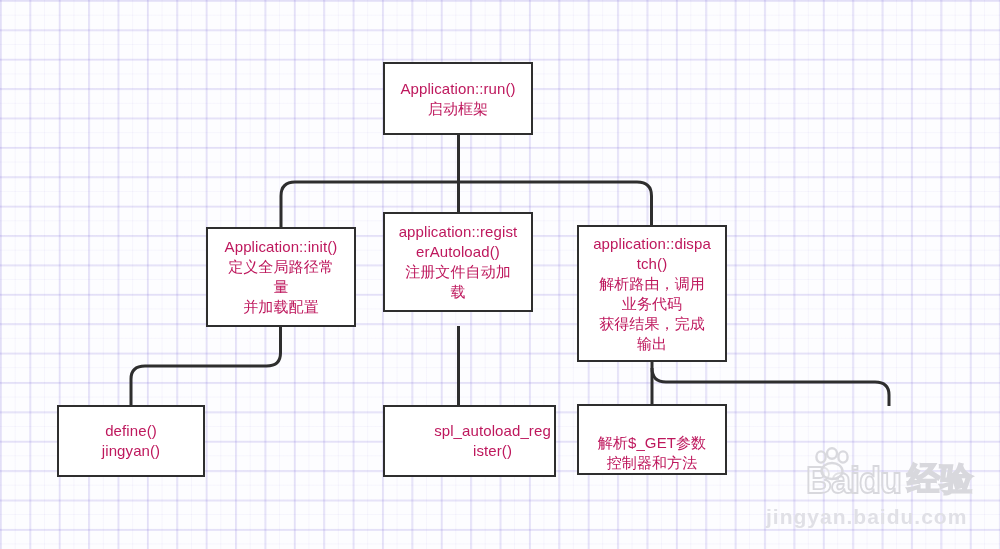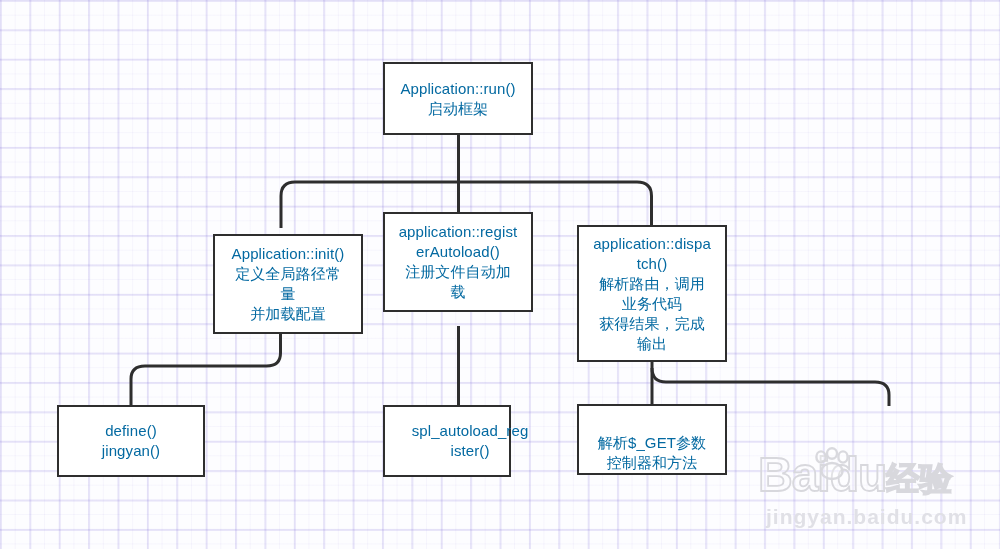--- a/index.html
+++ b/index.html
@@ -41,48 +41,50 @@
     border: 2.5px solid #2e2e2e;
     display: flex;
     align-items: center;
     justify-content: center;
     text-align: center;
   }
   .node-label {
     white-space: pre-line;
     font-size: 15px;
     line-height: 20px;
-    color: #0369a1;
+    color: #be185d;
     letter-spacing: 0.1px;
   }
   
   .watermark {
     position: absolute;
     left: 758px;
     top: 460px;
     width: 220px;
     z-index: 5;
     pointer-events: none;
   }
   .wm-row {
     position: relative;
     display: flex;
     align-items: flex-end;
     height: 42px;
   }
   .wm-brand {
-    font-size: 48px;
+    font-size: 36px;
     font-weight: bold;
     letter-spacing: -1px;
     color: rgba(252,252,254,0.35);
+    margin-left: 48px;
     -webkit-text-stroke: 1.8px #d8d8dd;
   }
   .wm-suffix {
     font-size: 33px;
     font-weight: bold;
+    margin-left: 6px;
     color: rgba(252,252,254,0.25);
     -webkit-text-stroke: 1.6px #d8d8dd;
   }
   .wm-paw {
     position: absolute;
     left: 54px;
     top: -13px;
     opacity: 0.95;
   }
   .wm-url {
@@ -112,21 +114,21 @@
     <path d="M652,359 L652,404"></path>
 
     <path d="M652,368 Q652,382 666,382 L875,382 Q889,382 889,395 L889,406"></path>
   </svg>
 
   <div class="node" style="left:383px; top:62px; width:150px; height:73px;">
     <span class="node-label">Application::run()
 启动框架</span>
   </div>
 
-  <div class="node" style="left:213px; top:227px; width:150px; height:100px;margin-top:7px;">
+  <div class="node" style="left:206px; top:227px; width:150px; height:100px;">
     <span class="node-label">Application::init()
 定义全局路径常
 量
 并加载配置</span>
   </div>
 
   <div class="node" style="left:383px; top:212px; width:150px; height:100px;">
     <span class="node-label">application::regist
 erAutoload()
 注册文件自动加
@@ -140,21 +142,21 @@
 业务代码
 获得结果，完成
 输出</span>
   </div>
 
   <div class="node" style="left:57px; top:405px; width:148px; height:72px;">
     <span class="node-label">define()
 jingyan()</span>
   </div>
 
-  <div class="node" style="left:383px; top:405px; width:128px; height:72px;padding-left:46px;">
+  <div class="node" style="left:383px; top:405px; width:173px; height:72px;padding-left:46px;">
     <span class="node-label">spl_autoload_reg
 ister()</span>
   </div>
 
   <div class="node" style="left:577px; top:404px; width:150px; height:71px;align-items:flex-end;">
     <span class="node-label">解析$_GET参数
 控制器和方法</span>
   </div>
 
 

